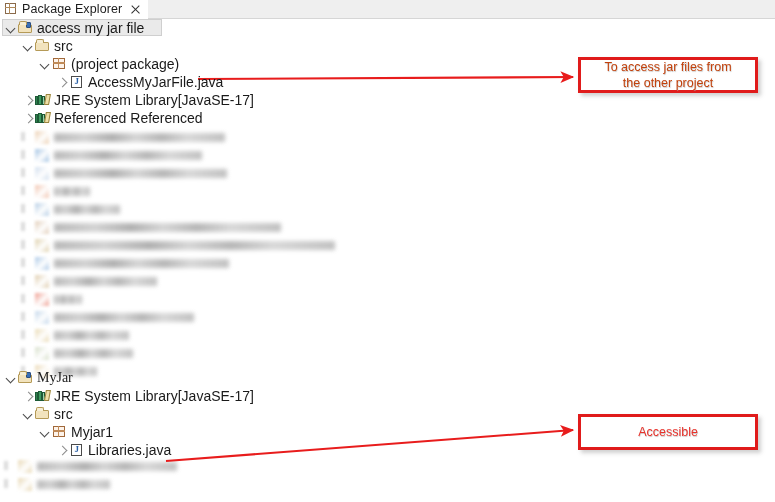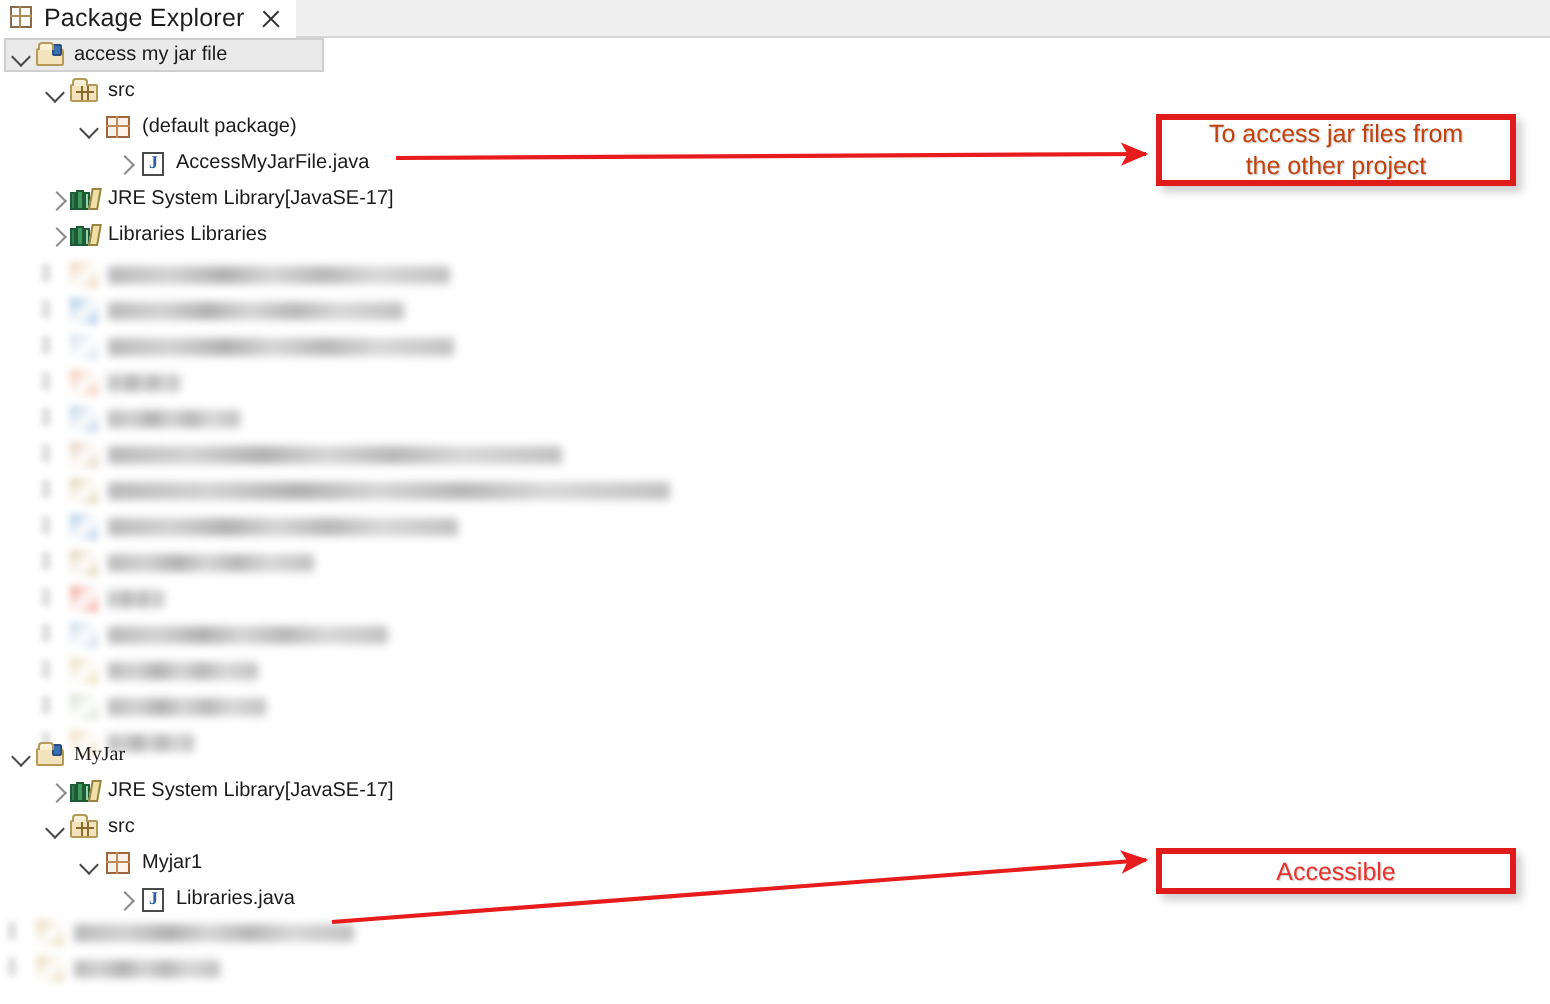--- a/index.html
+++ b/index.html
@@ -29,21 +29,21 @@
   .tree{position:absolute;left:0;top:19px;width:775px;}
   .row{position:absolute;left:0;height:17px;display:flex;align-items:center;white-space:nowrap;}
   .row.selected .selbox{position:absolute;left:0;right:0;top:0;bottom:0;background:#eaeaea;border:1px solid #cfcfcf;box-sizing:border-box;z-index:0;}
   .row > *{position:relative;z-index:1;}
   .twisty{width:13px;height:17px;display:inline-block;position:relative;flex:0 0 13px;}
   .twisty.open:before{content:"";position:absolute;left:3px;top:6px;width:6px;height:6px;
       border-left:1.4px solid #4a4a4a;border-bottom:1.4px solid #4a4a4a;transform:rotate(-45deg);}
   .twisty.closed:before{content:"";position:absolute;left:4px;top:5.5px;width:6px;height:6px;
       border-right:1.4px solid #8b8b8b;border-top:1.4px solid #8b8b8b;transform:rotate(45deg);}
   .ico{width:17px;height:16px;flex:0 0 17px;display:inline-block;position:relative;margin-right:3px;}
-  .lbl{font-size:10px;color:#1a1a1a;}
+  .lbl{font-size:14px;color:#1a1a1a;}
 
   
   .ic-project:before{content:"";position:absolute;left:1px;top:4px;width:14px;height:9px;
      background:#f2e3bd;border:1px solid #b59a57;border-radius:1px 2px 1px 1px;box-sizing:border-box;}
   .ic-project:after{content:"";position:absolute;left:2px;top:1.5px;width:8px;height:4px;
      background:#f7efd6;border:1px solid #b59a57;border-bottom:none;border-radius:2px 2px 0 0;box-sizing:border-box;}
   .ic-project .pin{position:absolute;left:9px;top:2px;width:5px;height:6px;background:#3a6fb5;
      border:1px solid #2b4e80;box-sizing:border-box;border-radius:1px;}
 
   
@@ -130,21 +130,21 @@
       <div class="row" style="top: 18px; left: 21px;">
         <span class="twisty open"></span>
         <span class="ico ic-srcfolder">
           <i class="grid"></i>
         </span>
         <span class="lbl">src</span>
       </div>
       <div class="row" style="top: 36px; left: 38px;">
         <span class="twisty open"></span>
         <span class="ico ic-package"></span>
-        <span class="lbl">(default package)</span>
+        <span class="lbl">(project package)</span>
       </div>
       <div class="row" style="top: 54px; left: 55px;">
         <span class="twisty closed"></span>
         <span class="ico ic-java">
           <i class="j" style="font-style: normal;">J</i>
         </span>
         <span class="lbl">AccessMyJarFile.java</span>
       </div>
       <div class="row" style="top: 72px; left: 21px;">
         <span class="twisty closed"></span>
@@ -158,21 +158,21 @@
         <span class="lbl dim">[JavaSE-17]</span>
       </div>
       <div class="row" style="top: 90px; left: 21px;">
         <span class="twisty closed"></span>
         <span class="ico ic-lib">
           <i class="b1"></i>
           <i class="b2"></i>
           <i class="b3"></i>
           <i class="b4"></i>
         </span>
-        <span class="lbl">Libraries Libraries</span>
+        <span class="lbl">Referenced Referenced</span>
       </div>
       <div class="row" style="top: 350px; left: 4px; font-family: Liberation Serif, serif;">
         <span class="twisty open"></span>
         <span class="ico ic-project">
           <i class="pin"></i>
         </span>
         <span class="lbl">MyJar</span>
       </div>
       <div class="row" style="top: 368px; left: 21px;">
         <span class="twisty closed"></span>
@@ -297,18 +297,18 @@
       </defs>
       <line x1="198" y1="79" x2="573" y2="77" stroke="#e81c1c" stroke-width="2.1" marker-end="url(#ah0)"></line>
       <line x1="166" y1="461" x2="573" y2="430" stroke="#e81c1c" stroke-width="2.1" marker-end="url(#ah1)"></line>
     </svg>
 
   <div id="callouts">
       <div class="callout" style="left: 578px; top: 57px; width: 180px; height: 36px; border-color: rgb(224, 27, 27);">
         <div class="ctext" style="color: #c2410c;">To access jar files from
 the other project</div>
       </div>
-      <div class="callout" style="left: 578px; top: 414px; width: 180px; height: 23px; border-color: rgb(224, 27, 27); margin-top: 10px;">
+      <div class="callout" style="left: 578px; top: 414px; width: 180px; height: 36px; border-color: rgb(224, 27, 27);">
         <div class="ctext" style="color: rgb(232, 50, 43);">Accessible</div>
       </div>
     </div>
 
 </div>
 
 </body></html>

